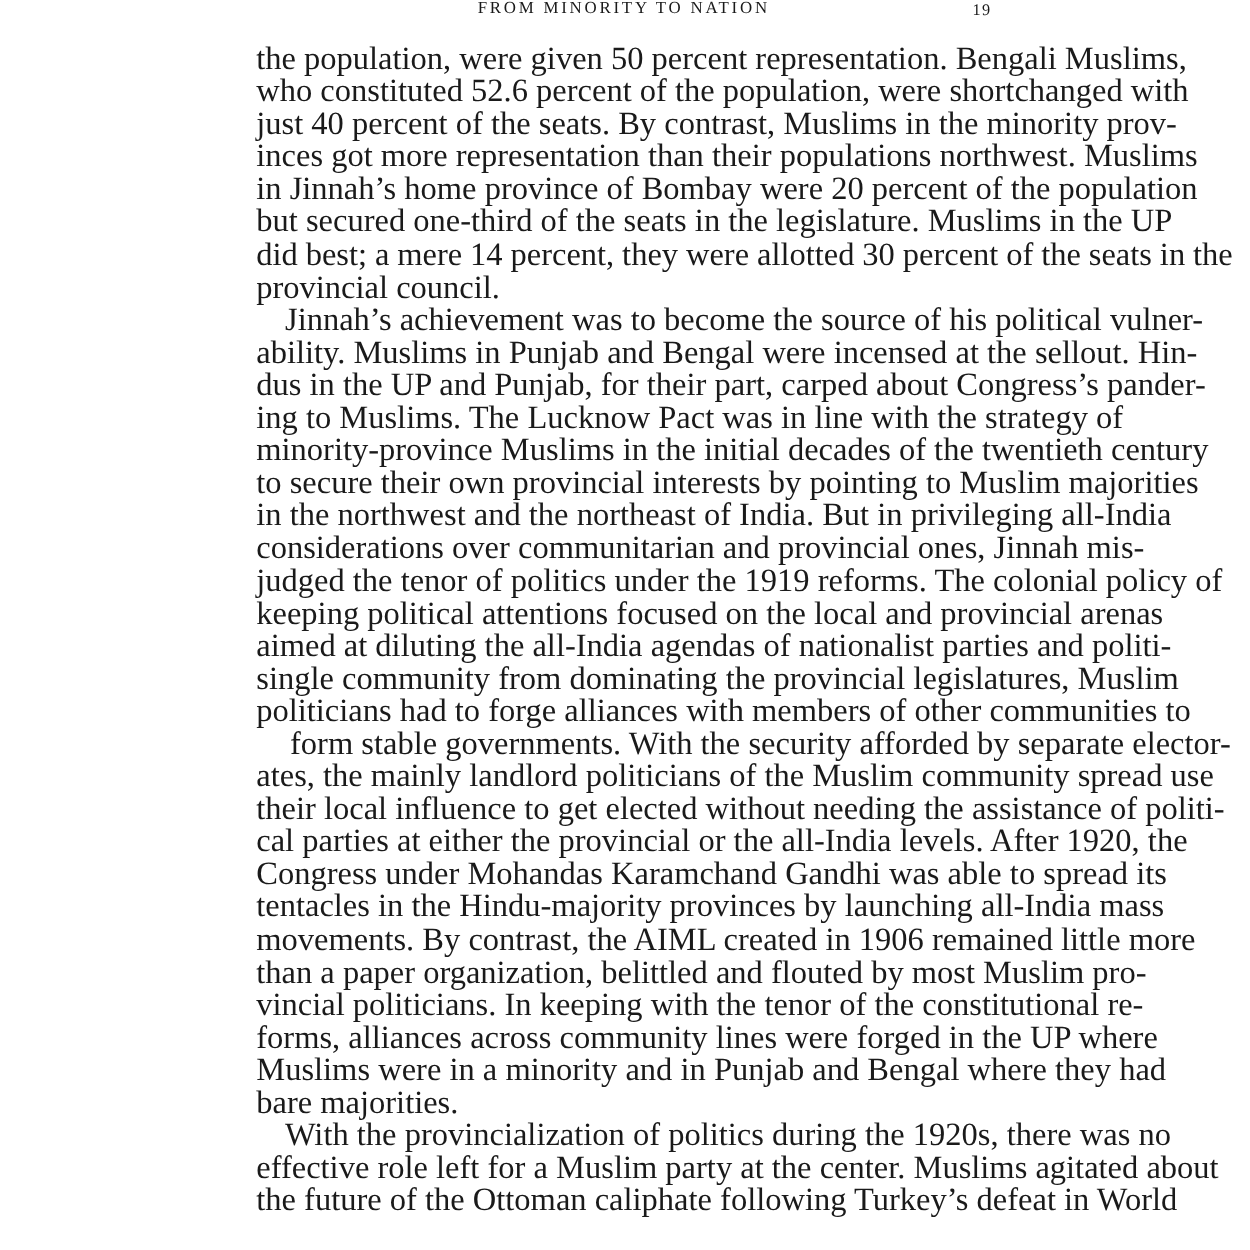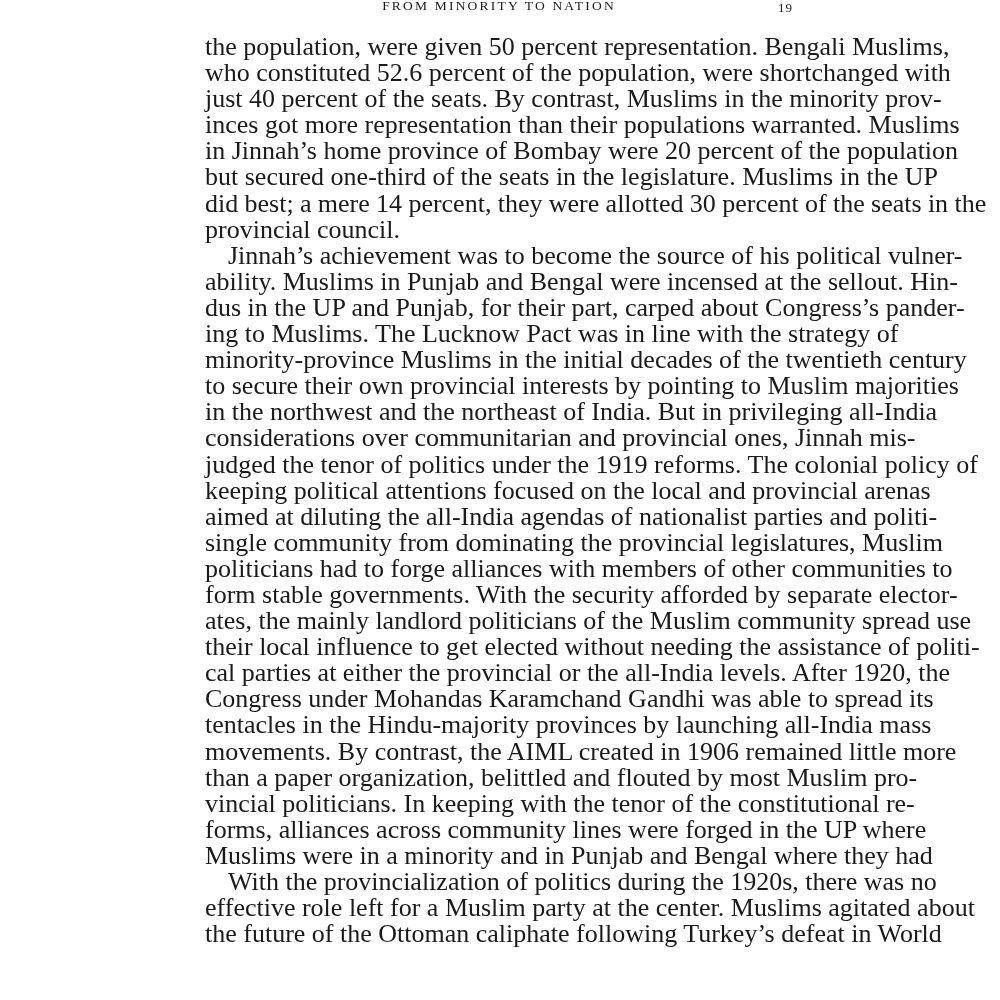--- a/index.html
+++ b/index.html
@@ -21,50 +21,51 @@
 <div class="header">
   <div class="running-head">FROM MINORITY TO NATION</div>
   <div class="page-number">19</div>
 </div>
 
 <div class="body-text">
   <div>
     <div class="line" style="word-spacing: 0px; text-align: left;">the population, were given 50 percent representation. Bengali Muslims,</div>
     <div class="line" style="word-spacing: 0px; text-align: left;">who constituted 52.6 percent of the population, were shortchanged with</div>
     <div class="line" style="word-spacing: 0px; text-align: left;">just 40 percent of the seats. By contrast, Muslims in the minority prov-</div>
-    <div class="line" style="word-spacing: 0px; text-align: left;">inces got more representation than their populations warranted. Muslims</div>
+    <div class="line" style="word-spacing: 0px; text-align: left;">inces got more representation than their populations northwest. Muslims</div>
     <div class="line" style="word-spacing: 0px; text-align: left;">in Jinnah’s home province of Bombay were 20 percent of the population</div>
     <div class="line" style="word-spacing: 0px; text-align: left;">but secured one-third of the seats in the legislature. Muslims in the UP</div>
     <div class="line" style="word-spacing: -0.190625px; text-align: left;">did best; a mere 14 percent, they were allotted 30 percent of the seats in the</div>
     <div class="line last" style="text-align: left;">provincial council.</div>
   </div>
   <div>
     <div class="line indent" style="word-spacing: 0px; text-align: left;">Jinnah’s achievement was to become the source of his political vulner-</div>
     <div class="line" style="word-spacing: 0px; text-align: left;">ability. Muslims in Punjab and Bengal were incensed at the sellout. Hin-</div>
     <div class="line" style="word-spacing: 0px; text-align: left;">dus in the UP and Punjab, for their part, carped about Congress’s pander-</div>
     <div class="line" style="word-spacing: 0px; text-align: left;">ing to Muslims. The Lucknow Pact was in line with the strategy of</div>
     <div class="line" style="word-spacing: 0px; text-align: left;">minority-province Muslims in the initial decades of the twentieth century</div>
     <div class="line" style="word-spacing: 0px; text-align: center;">to secure their own provincial interests by pointing to Muslim majorities</div>
     <div class="line" style="word-spacing: 0px; text-align: left;">in the northwest and the northeast of India. But in privileging all-India</div>
     <div class="line" style="word-spacing: 0px; text-align: left;">considerations over communitarian and provincial ones, Jinnah mis-</div>
     <div class="line" style="word-spacing: 0px; text-align: left;">judged the tenor of politics under the 1919 reforms. The colonial policy of</div>
     <div class="line" style="word-spacing: 0px; text-align: left;">keeping political attentions focused on the local and provincial arenas</div>
     <div class="line" style="word-spacing: 0px; text-align: left;">aimed at diluting the all-India agendas of nationalist parties and politi-</div>
     <div class="line" style="word-spacing: 0px; text-align: left;">single community from dominating the provincial legislatures, Muslim</div>
     <div class="line" style="word-spacing: 0px; text-align: left;">politicians had to forge alliances with members of other communities to</div>
-    <div class="line" style="word-spacing: 0px; text-align: left;">form stable governments. With the security afforded by separate elector-</div>
+    <div class="line" style="word-spacing: 0px; text-align: left; margin-left: 27px;">form stable governments. With the security afforded by separate elector-</div>
     <div class="line" style="word-spacing: 0px; text-align: left;">ates, the mainly landlord politicians of the Muslim community spread use</div>
     <div class="line" style="word-spacing: 0px; text-align: left;">their local influence to get elected without needing the assistance of politi-</div>
     <div class="line" style="word-spacing: 0px; text-align: left;">cal parties at either the provincial or the all-India levels. After 1920, the</div>
     <div class="line" style="word-spacing: 0px; text-align: left;">Congress under Mohandas Karamchand Gandhi was able to spread its</div>
     <div class="line" style="word-spacing: 0px; text-align: left;">tentacles in the Hindu-majority provinces by launching all-India mass</div>
     <div class="line" style="word-spacing: 0px; text-align: left;">movements. By contrast, the AIML created in 1906 remained little more</div>
     <div class="line" style="word-spacing: 0px; text-align: left;">than a paper organization, belittled and flouted by most Muslim pro-</div>
     <div class="line" style="word-spacing: 0px; text-align: left;">vincial politicians. In keeping with the tenor of the constitutional re-</div>
     <div class="line" style="word-spacing: 0px; text-align: left;">forms, alliances across community lines were forged in the UP where</div>
     <div class="line" style="word-spacing: 0px; text-align: left;">Muslims were in a minority and in Punjab and Bengal where they had</div>
+    <div class="line last" style="text-align: left;">bare majorities.</div>
   </div>
   <div>
     <div class="line indent" style="word-spacing: 0px; text-align: left;">With the provincialization of politics during the 1920s, there was no</div>
     <div class="line" style="word-spacing: 0px; text-align: left;">effective role left for a Muslim party at the center. Muslims agitated about</div>
     <div class="line" style="word-spacing: 0px; text-align: left;">the future of the Ottoman caliphate following Turkey’s defeat in World</div>
   </div>
 </div>
 
 </body></html>

